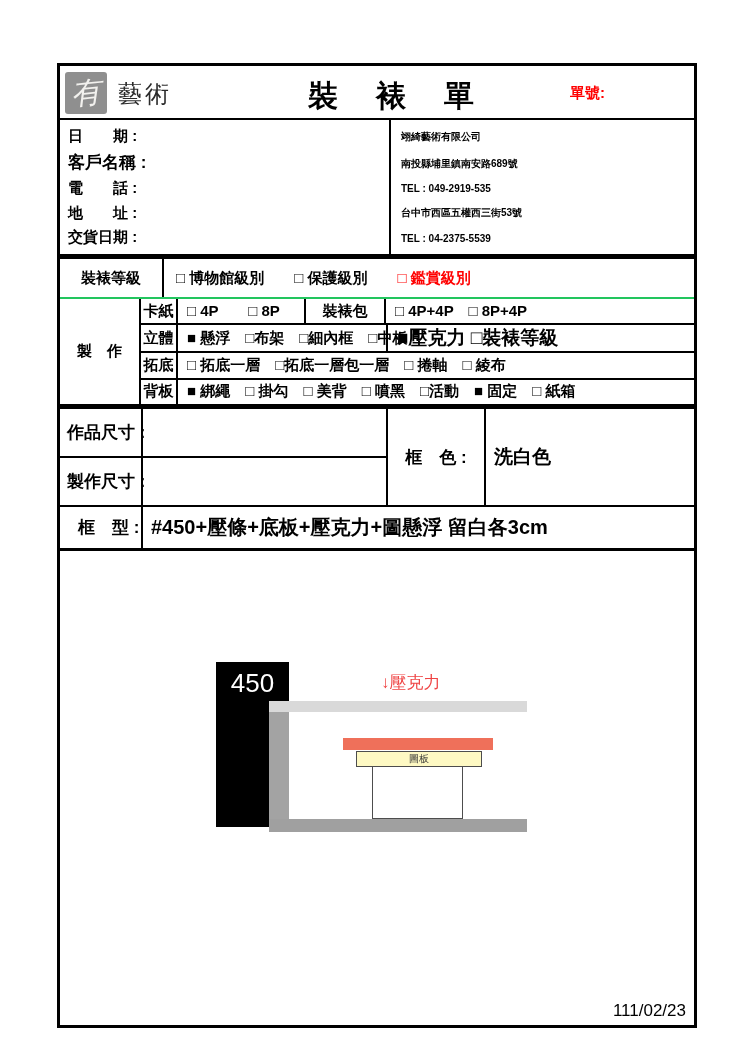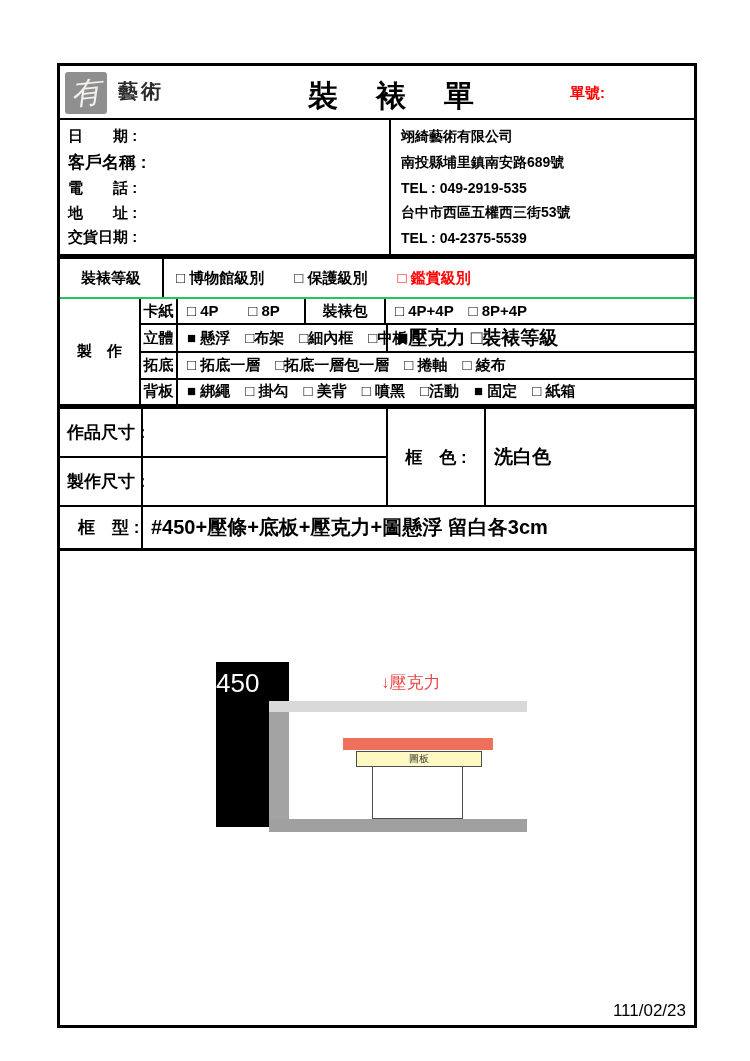--- a/index.html
+++ b/index.html
@@ -5,31 +5,31 @@
   * { margin:0; padding:0; box-sizing:border-box; }
   html,body { width:750px; height:1061px; background:#fff; font-family:"Liberation Sans", sans-serif; color:#000; }
   .page { position:relative; width:750px; height:1061px; background:#fff; overflow:hidden; }
 
   .form-box { position:absolute; left:57px; top:63px; width:640px; height:965px; border:3px solid #000; background:#fff; display:flex; flex-direction:column; }
 
   
   .sec-header { position:relative; height:54px; border-bottom:2px solid #000; flex:none; }
   .logo-seal { position:absolute; left:5px; top:6px; width:42px; height:42px; background:#8f8f8f; border-radius:3px; display:flex; align-items:center; justify-content:center; }
   .logo-seal span { color:#f2f1ee; font-family:"Liberation Serif", serif; font-size:30px; font-style:italic; transform:rotate(-6deg); }
-  .logo-text { position:absolute; left:58px; top:12px; font-family:"Liberation Serif", serif; font-weight:bold; font-size:20px; color:#2b2b2b; letter-spacing:3px; }
+  .logo-text { position:absolute; left:58px; top:12px; font-family:"Liberation Serif", serif; font-weight:normal; font-size:24px; color:#2b2b2b; letter-spacing:3px; }
   .form-title { position:absolute; left:248px; top:10px; font-size:30px; font-weight:bold; letter-spacing:4px; white-space:nowrap; }
   .order-no { position:absolute; left:510px; top:18px; font-size:15px; font-weight:bold; color:#ff0000; }
 
   
   .sec-info { height:139px; border-bottom:5px solid #000; flex:none; display:flex; }
   .info-left { width:331px; border-right:2px solid #000; display:flex; flex-direction:column; justify-content:space-around; padding:4px 0 4px 8px; }
   .info-right { flex:1; display:flex; flex-direction:column; justify-content:space-around; padding:4px 0 4px 10px; }
   .info-row-l { font-size:15px; font-weight:bold; white-space:nowrap; }
   .info-row-l.big { font-size:17px; }
-  .info-row-r { font-size:14px; font-weight:bold; white-space:nowrap; }
+  .info-row-r { font-size:10px; font-weight:bold; white-space:nowrap; }
 
   
   .sec-grade { height:40px; border-bottom:2px solid #22c55e; flex:none; display:flex; align-items:stretch; }
   .grade-label { width:104px; border-right:2px solid #000; display:flex; align-items:center; justify-content:center; font-size:15px; font-weight:bold; }
   .grade-opts { flex:1; display:flex; align-items:center; gap:30px; padding-left:12px; }
   .grade-opt { font-size:15px; font-weight:bold; white-space:nowrap; }
   .grade-opt.red { color:#ff0000; }
 
   
   .sec-prod { height:110px; border-bottom:5px solid #000; flex:none; display:flex; }
@@ -63,21 +63,21 @@
 
   
   .sec-diagram { flex:1; position:relative; }
   .d-black { position:absolute; left:156px; top:111px; width:73px; height:165px; background:#000; }
   .d-strip { position:absolute; left:209px; top:150px; width:20px; height:131px; background:#a3a3a3; }
   .d-acrylic { position:absolute; left:209px; top:150px; width:258px; height:11px; background:#d9d9d9; }
   .d-base { position:absolute; left:209px; top:268px; width:258px; height:13px; background:#a0a0a0; }
   .d-orange { position:absolute; left:283px; top:187px; width:150px; height:12px; background:#ef705a; }
   .d-board { position:absolute; left:296px; top:200px; width:126px; height:16px; background:#fef9c3; border:1px solid #4d4d4d; display:flex; align-items:center; justify-content:center; font-size:10px; color:#333; }
   .d-spacer { position:absolute; left:312px; top:215px; width:91px; height:53px; background:#fff; border:1px solid #4d4d4d; }
-  .d-450 { position:absolute; left:156px; top:117px; width:73px; text-align:left; color:#fff; font-size:26px; }
+  .d-450 { position:absolute; left:156px; top:117px; width:73px; text-align:center; color:#fff; font-size:26px; }
   .d-acrylic-label { position:absolute; left:321px; top:120px; font-size:17px; color:#ef4444; white-space:nowrap; }
   .d-date { position:absolute; right:8px; bottom:4px; font-size:17px; }
 </style>
 </head>
 <body>
 
 <div class="page">
   <div class="form-box">
 
     <div class="sec-header">

